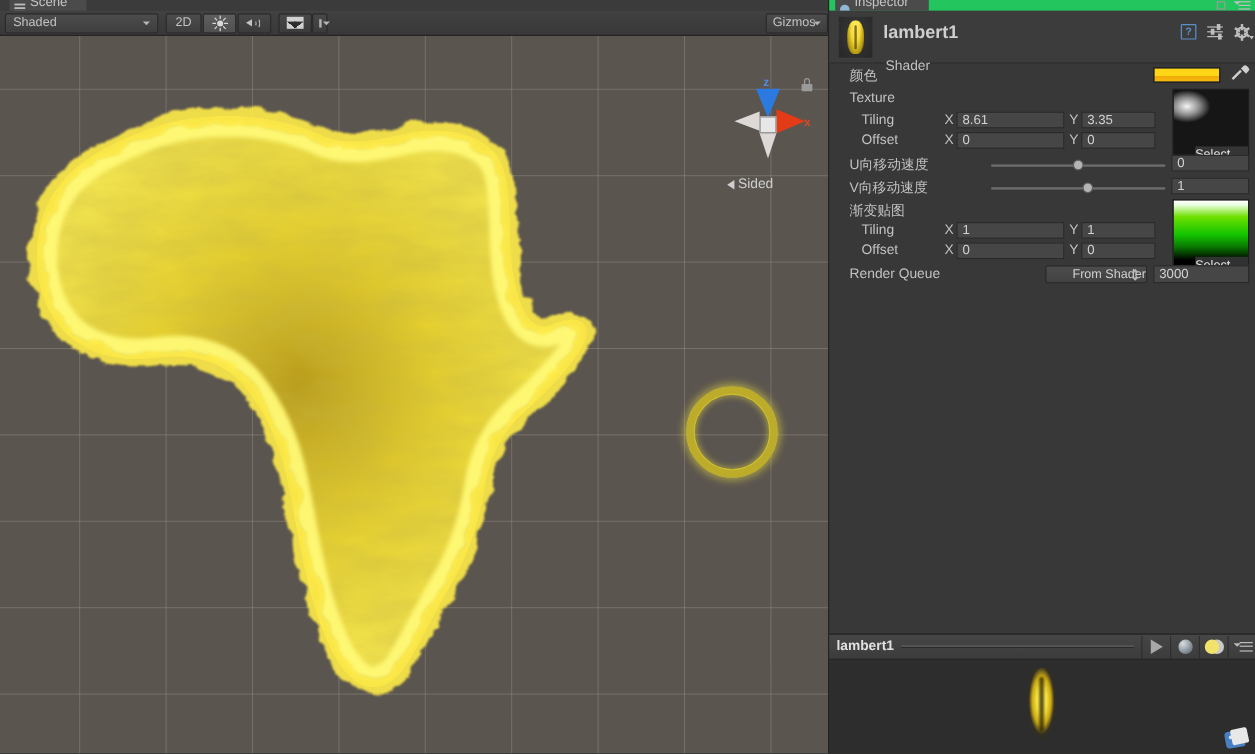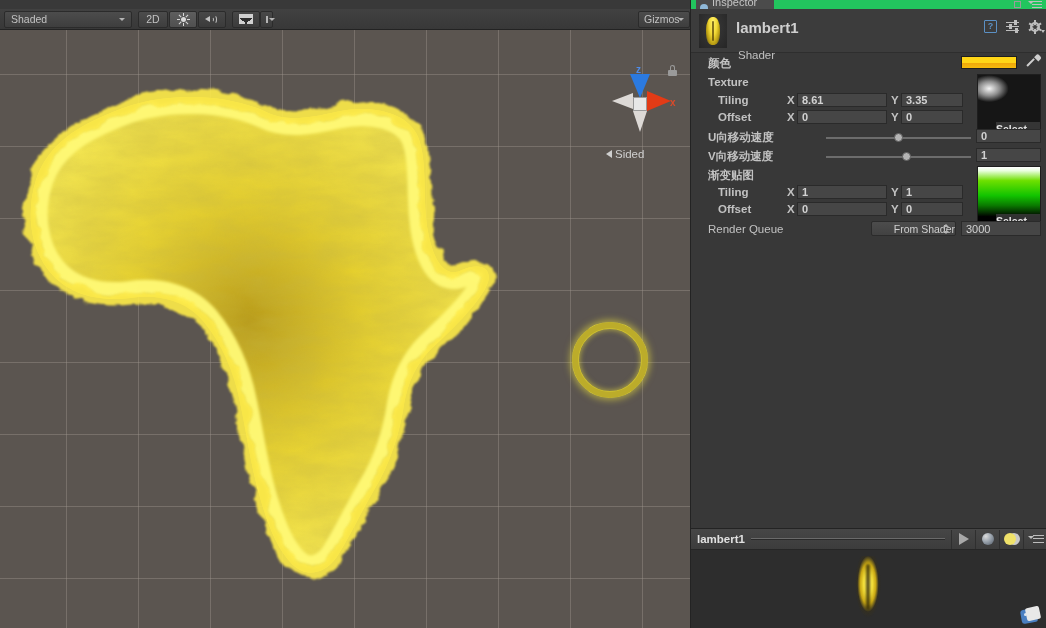--- a/index.html
+++ b/index.html
@@ -299,21 +299,21 @@
   #shader-drop {
     margin-left: 1px; width: 248px; height: 16px;
     background: linear-gradient(#4a4a4a,#3f3f3f); border: 1px solid #2b2b2b; border-radius: 2px;
     color: #cfcfcf; font-size: 11px; display: flex; align-items: center;
     padding-left: 6px; position: relative; overflow: hidden; white-space: nowrap;
   }
   #shader-drop .caret { position: absolute; right: 6px; top: 6px; }
 
   
   #props { position: absolute; left: 0; top: 54px; width: 356px; }
-  .row { position: relative; height: 19px; font-weight: bold; }
+  .row { position: relative; height: 19px; }
   .plabel {
     position: absolute; left: 17px; top: 2px;
     color: #c2c2c2; font-size: 11.5px; white-space: nowrap;
   }
   .plabel.indent { left: 27px; }
   .swatch-color {
     position: absolute; right: 30px; top: 2px; width: 56px; height: 13px;
     border: 1px solid #1e1e1e;
     background: linear-gradient(to bottom, #ffd617 0%, #ffd617 55%, #f0a80a 56%, #f5bb0c 100%);
   }
@@ -470,20 +470,26 @@
     border-radius: 50%; background: #dfe6ee;
   }
 </style>
 </head>
 <body>
 
 <div id="root">
 
   <div id="scene-panel">
 
+    <div id="scene-tabbar">
+      <div id="scene-tab">
+        <span class="tabicon"></span>
+        <span>Scene</span>
+      </div>
+    </div>
 
     <div id="scene-toolbar">
       <div class="tb-btn" id="shaded-drop">
         <span>Shaded</span>
         <span class="caret"></span>
       </div>
       <div class="tb-btn" id="btn-2d">
         <span>2D</span>
       </div>
       <div class="tb-btn active" id="btn-light">

